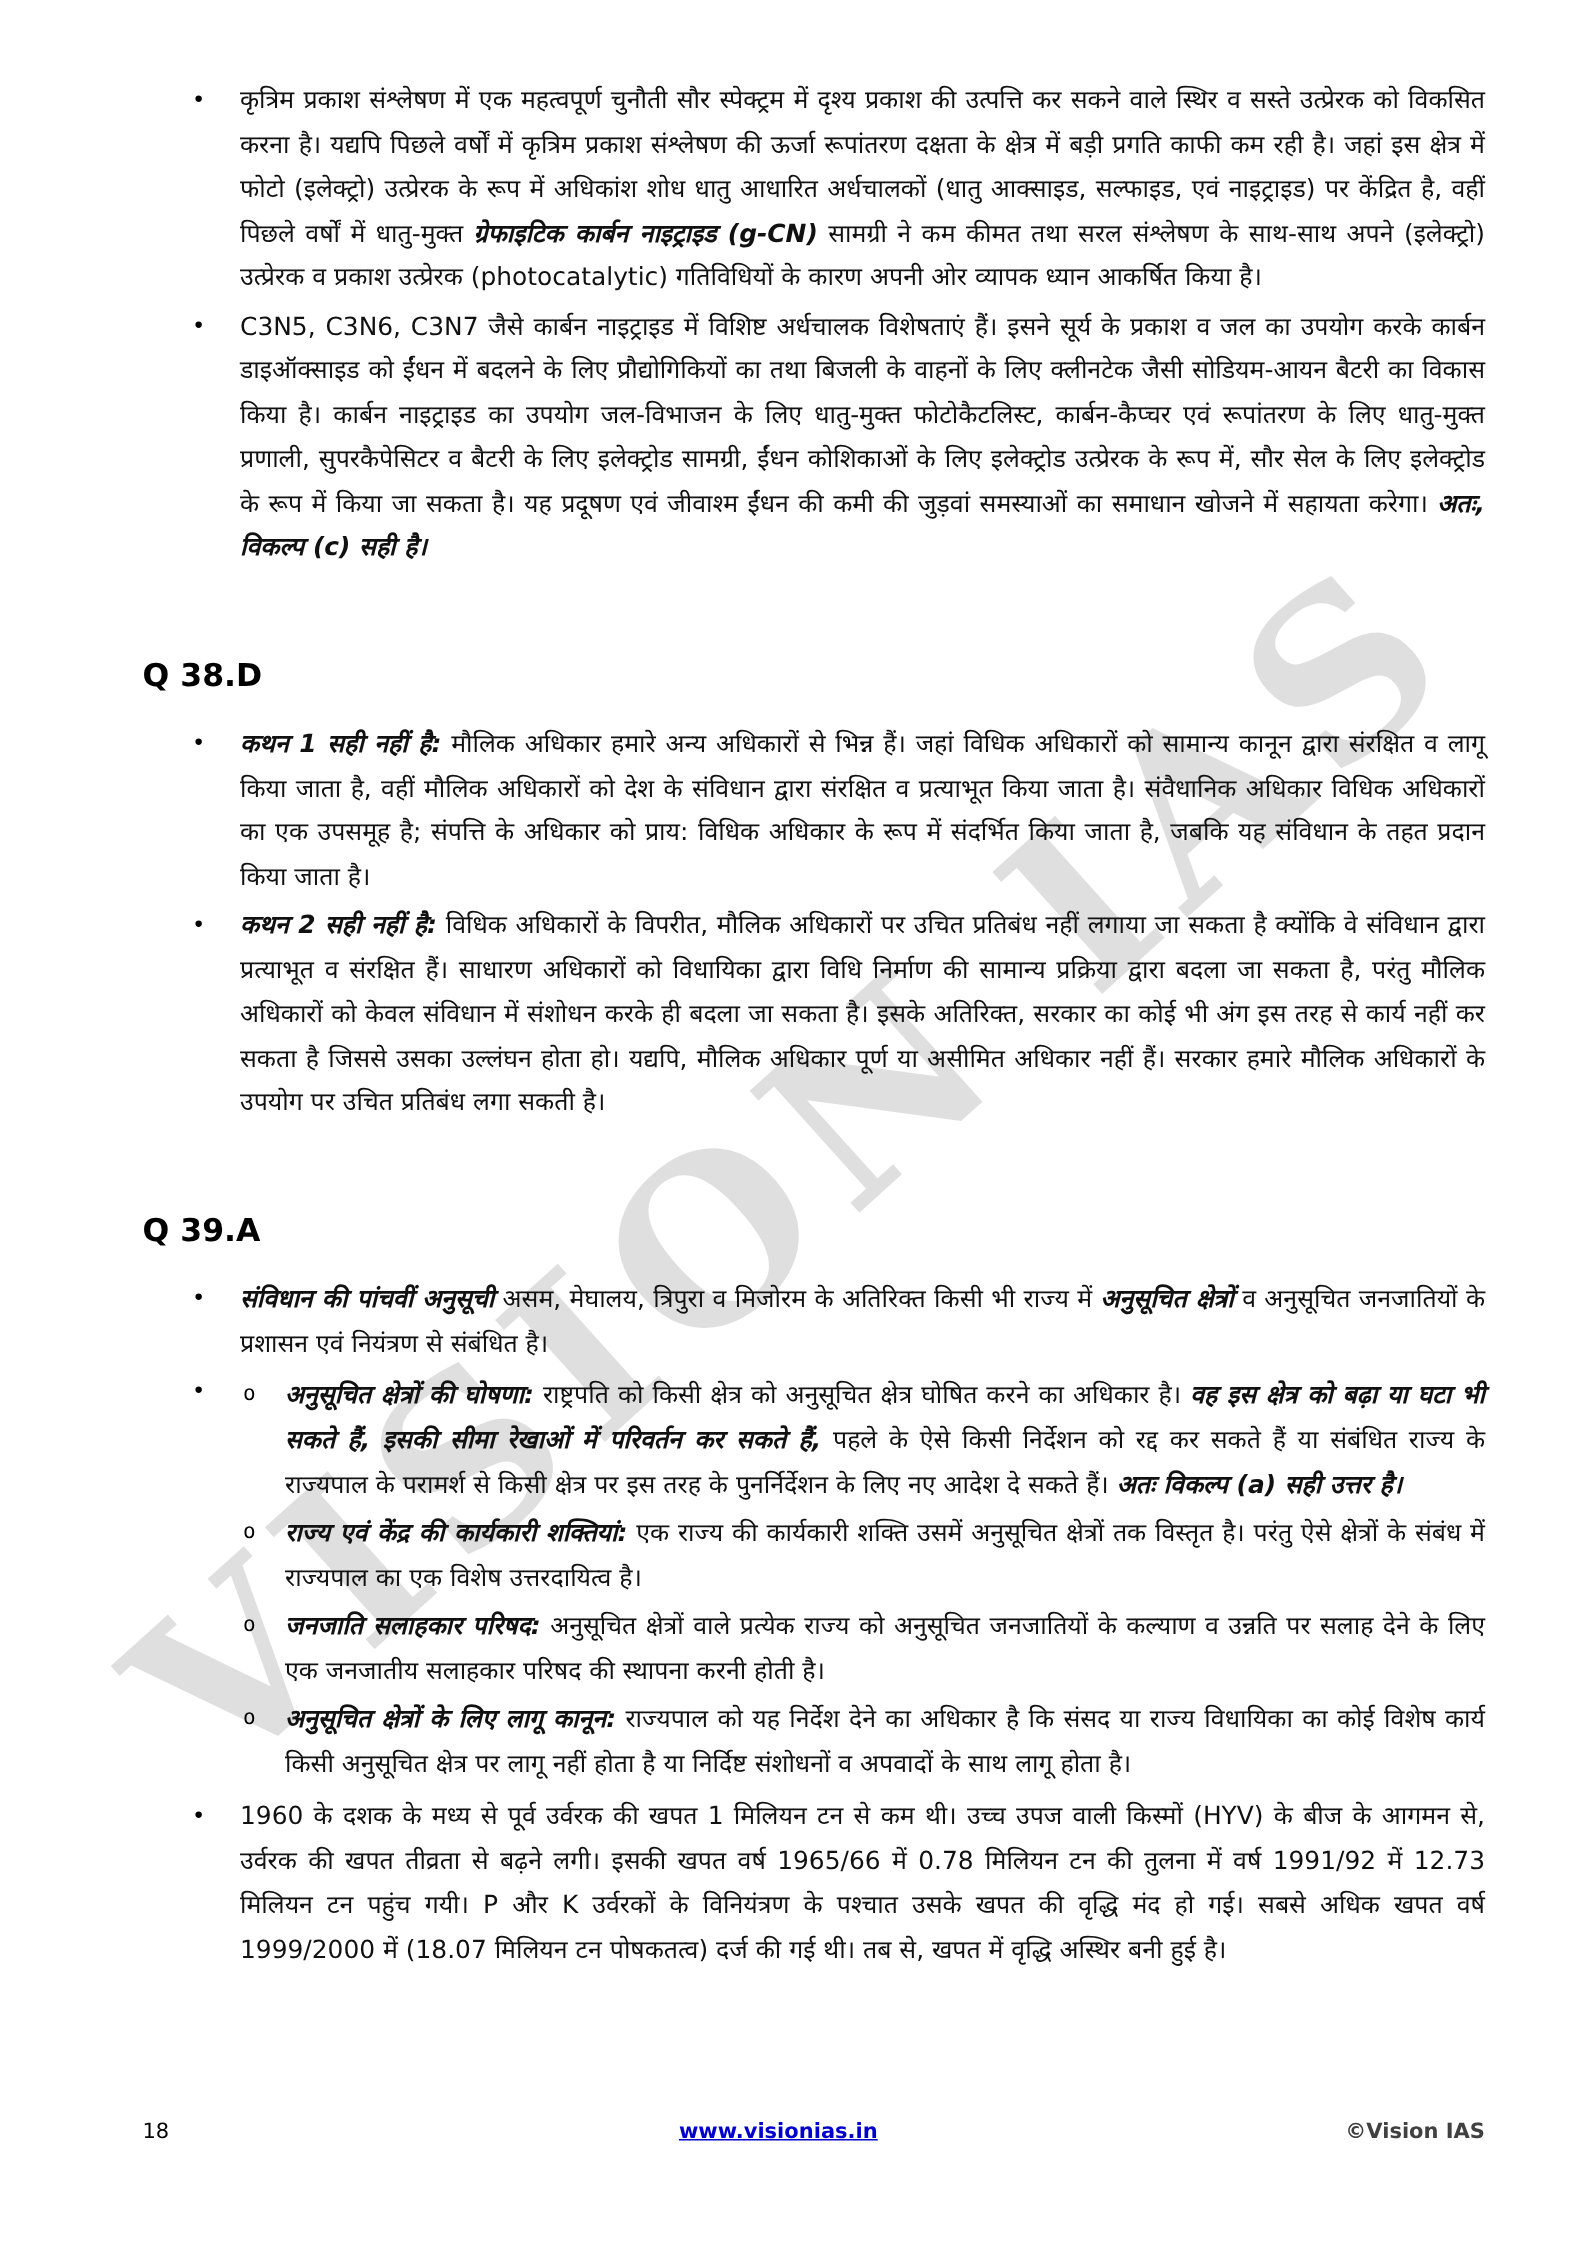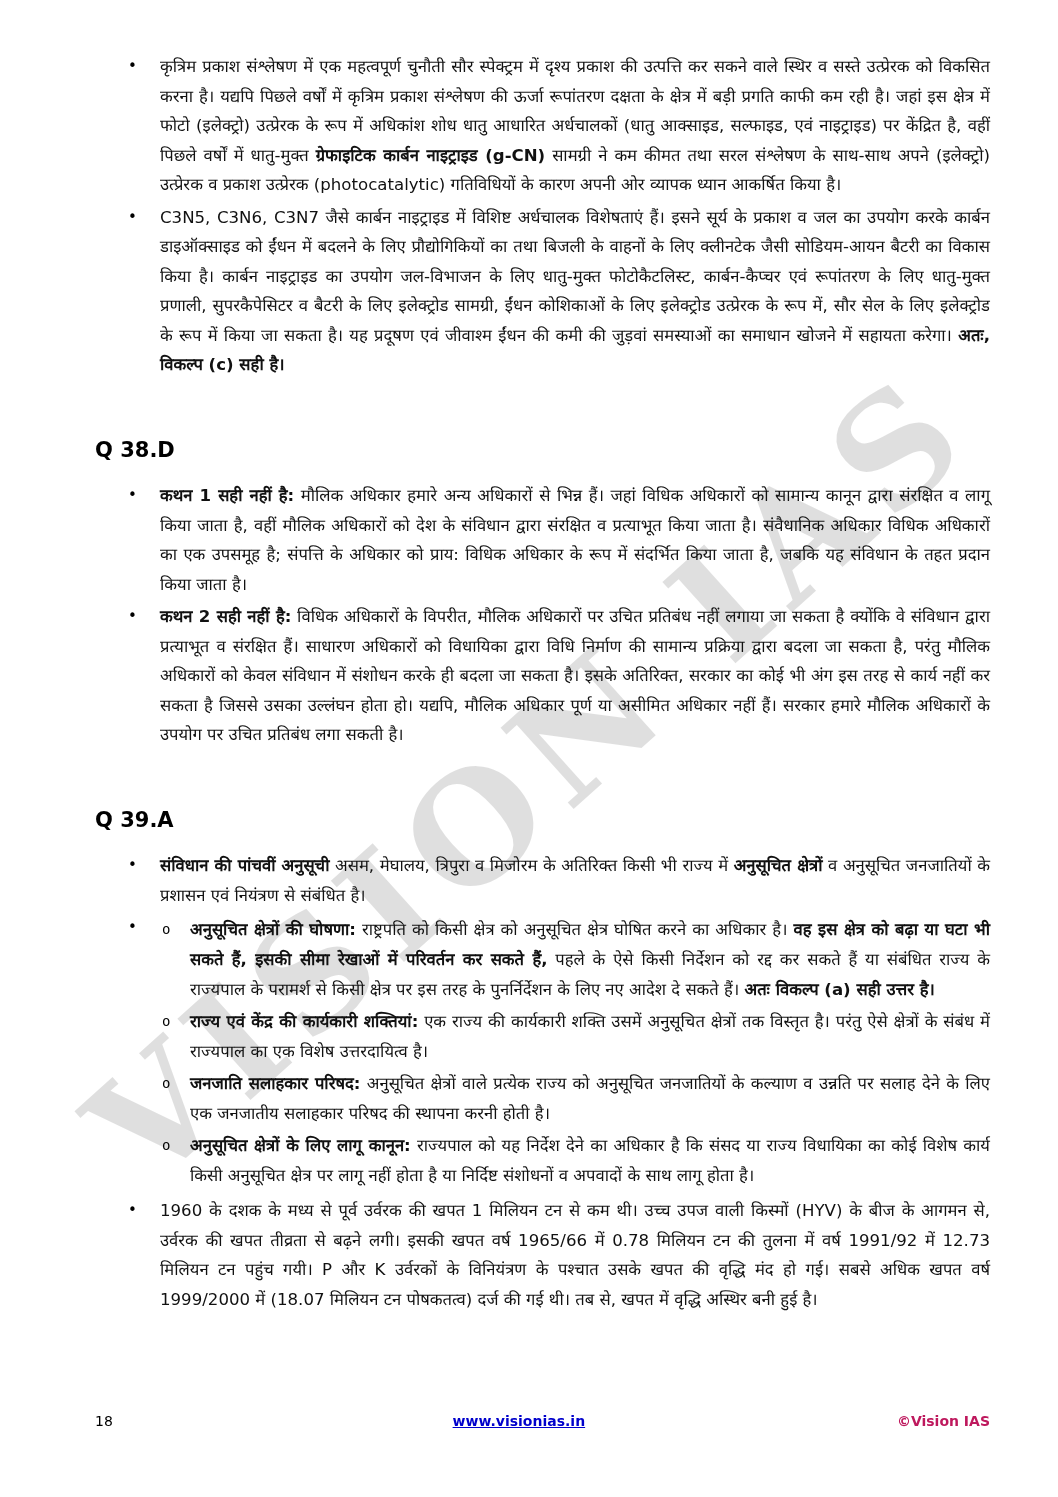--- a/index.html
+++ b/index.html
@@ -47,21 +47,21 @@
   ul.blist { list-style: none; padding-left: 33px; }
   ul.blist > li { display: flex; margin-bottom: 3px; }
   .marker {
     flex: none;
     width: 32px;
     font-size: 15px;
     line-height: 29px;
     color: #000;
   }
   .body { flex: 1; text-align: justify; }
-  .text b { font-weight: bold; }
+  .text b { font-weight: bold; font-style: italic; }
   ul.sublist { list-style: none; padding-left: 2px; margin-top: 2px; }
   ul.sublist > li { display: flex; margin-bottom: 3px; }
   .submarker {
     flex: none;
     width: 28px;
     font-size: 14px;
     line-height: 29px;
     color: #000;
     font-family: "DejaVu Sans Mono", monospace;
   }
@@ -76,21 +76,21 @@
     font-size: 14px;
     z-index: 1;
   }
   .site-link {
     color: #0000cc;
     text-decoration: underline;
     font-weight: bold;
     cursor: pointer;
     margin-left: 28px;
   }
-  .copyright { font-weight: bold; color: #be185d; }
+  .copyright { font-weight: bold; color: #404040; }
   .pagenum { color: #000; }
 </style>
 </head>
 <body>
 
 <div class="page">
 
   <div class="watermark">VISION IAS</div>
 
   <main class="content">

